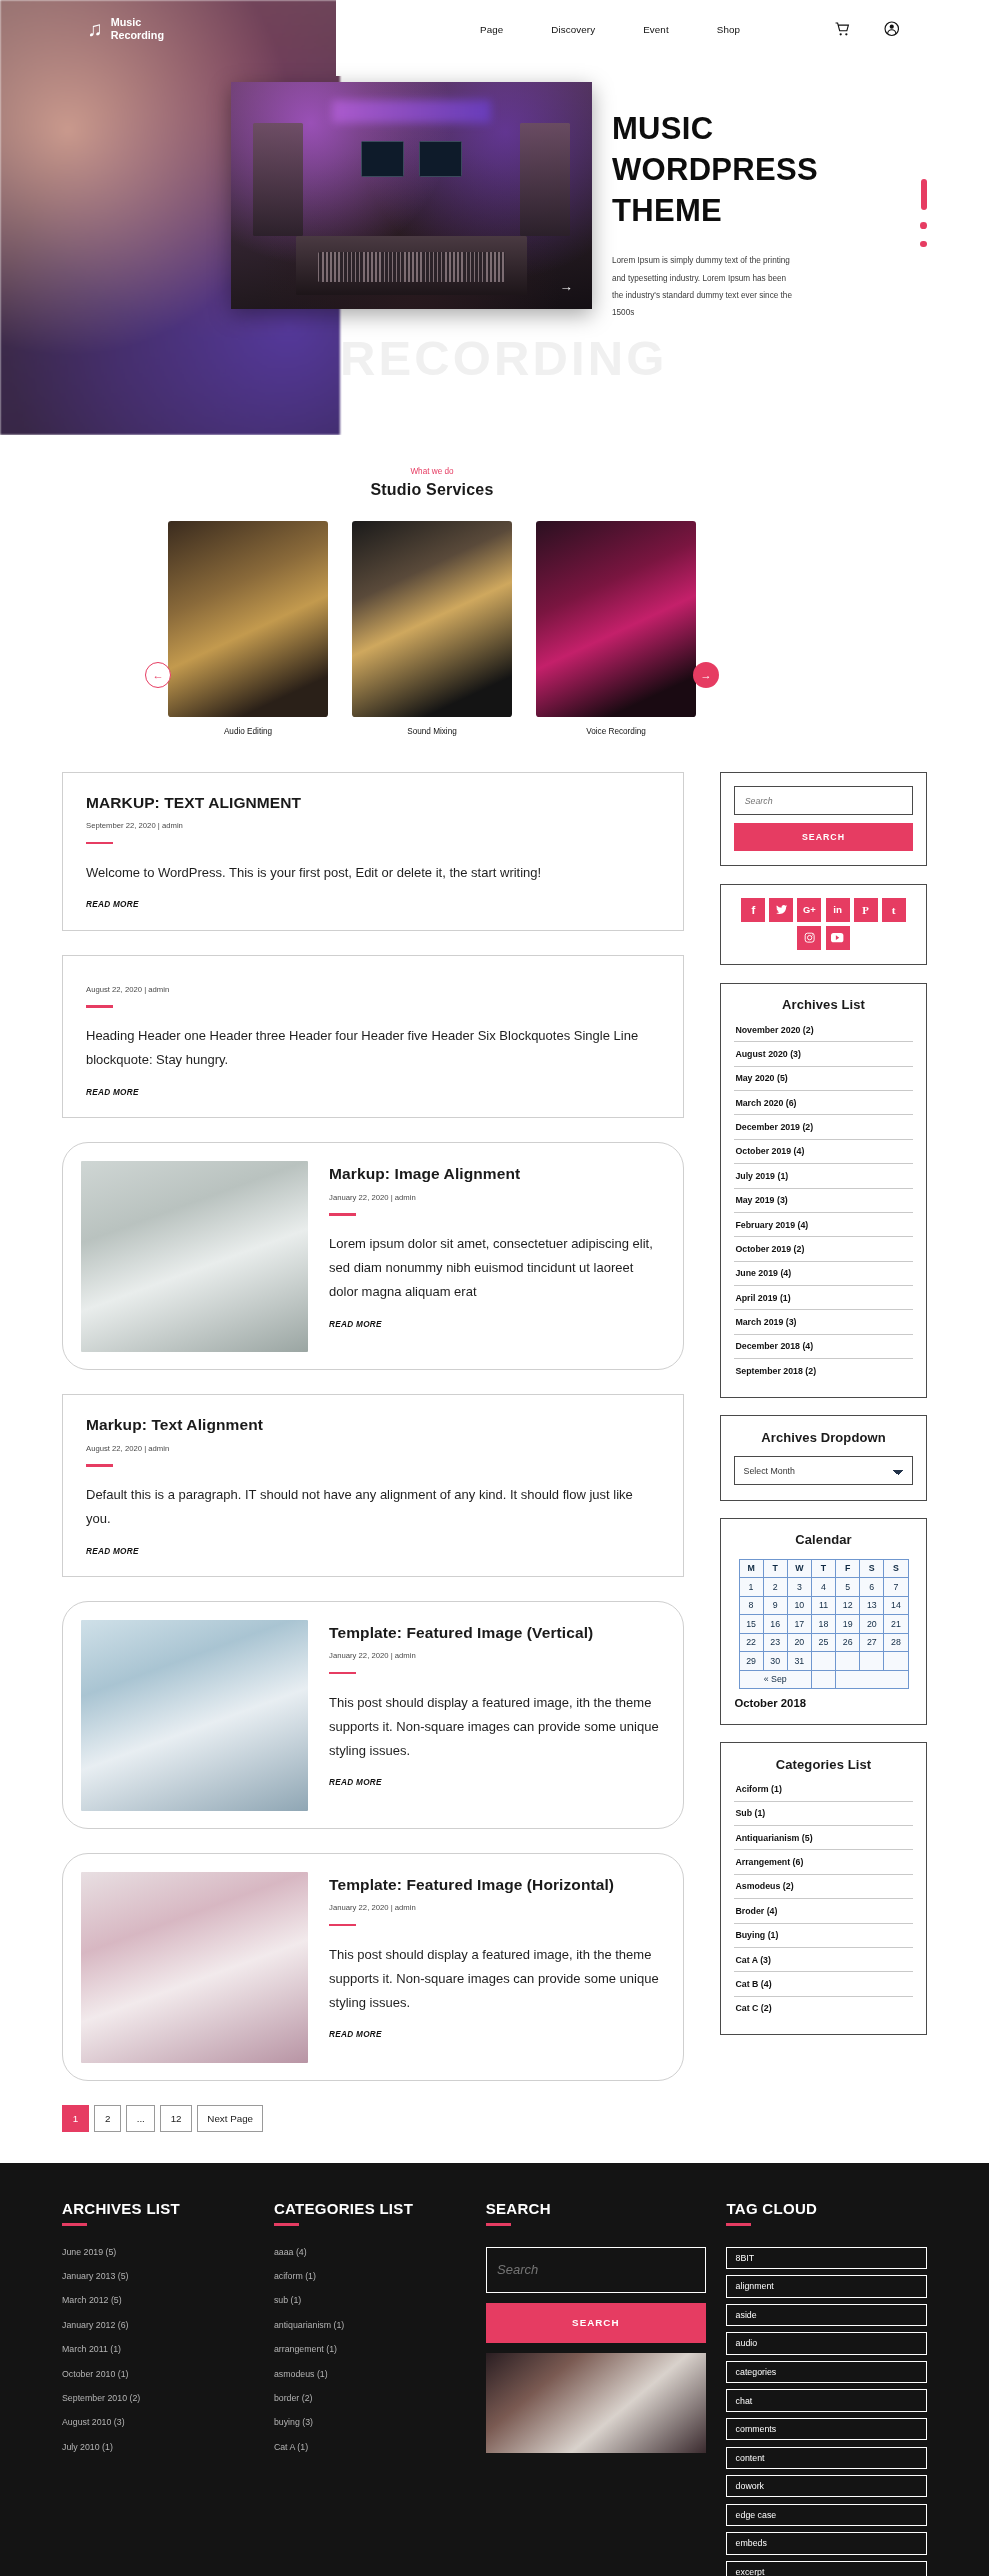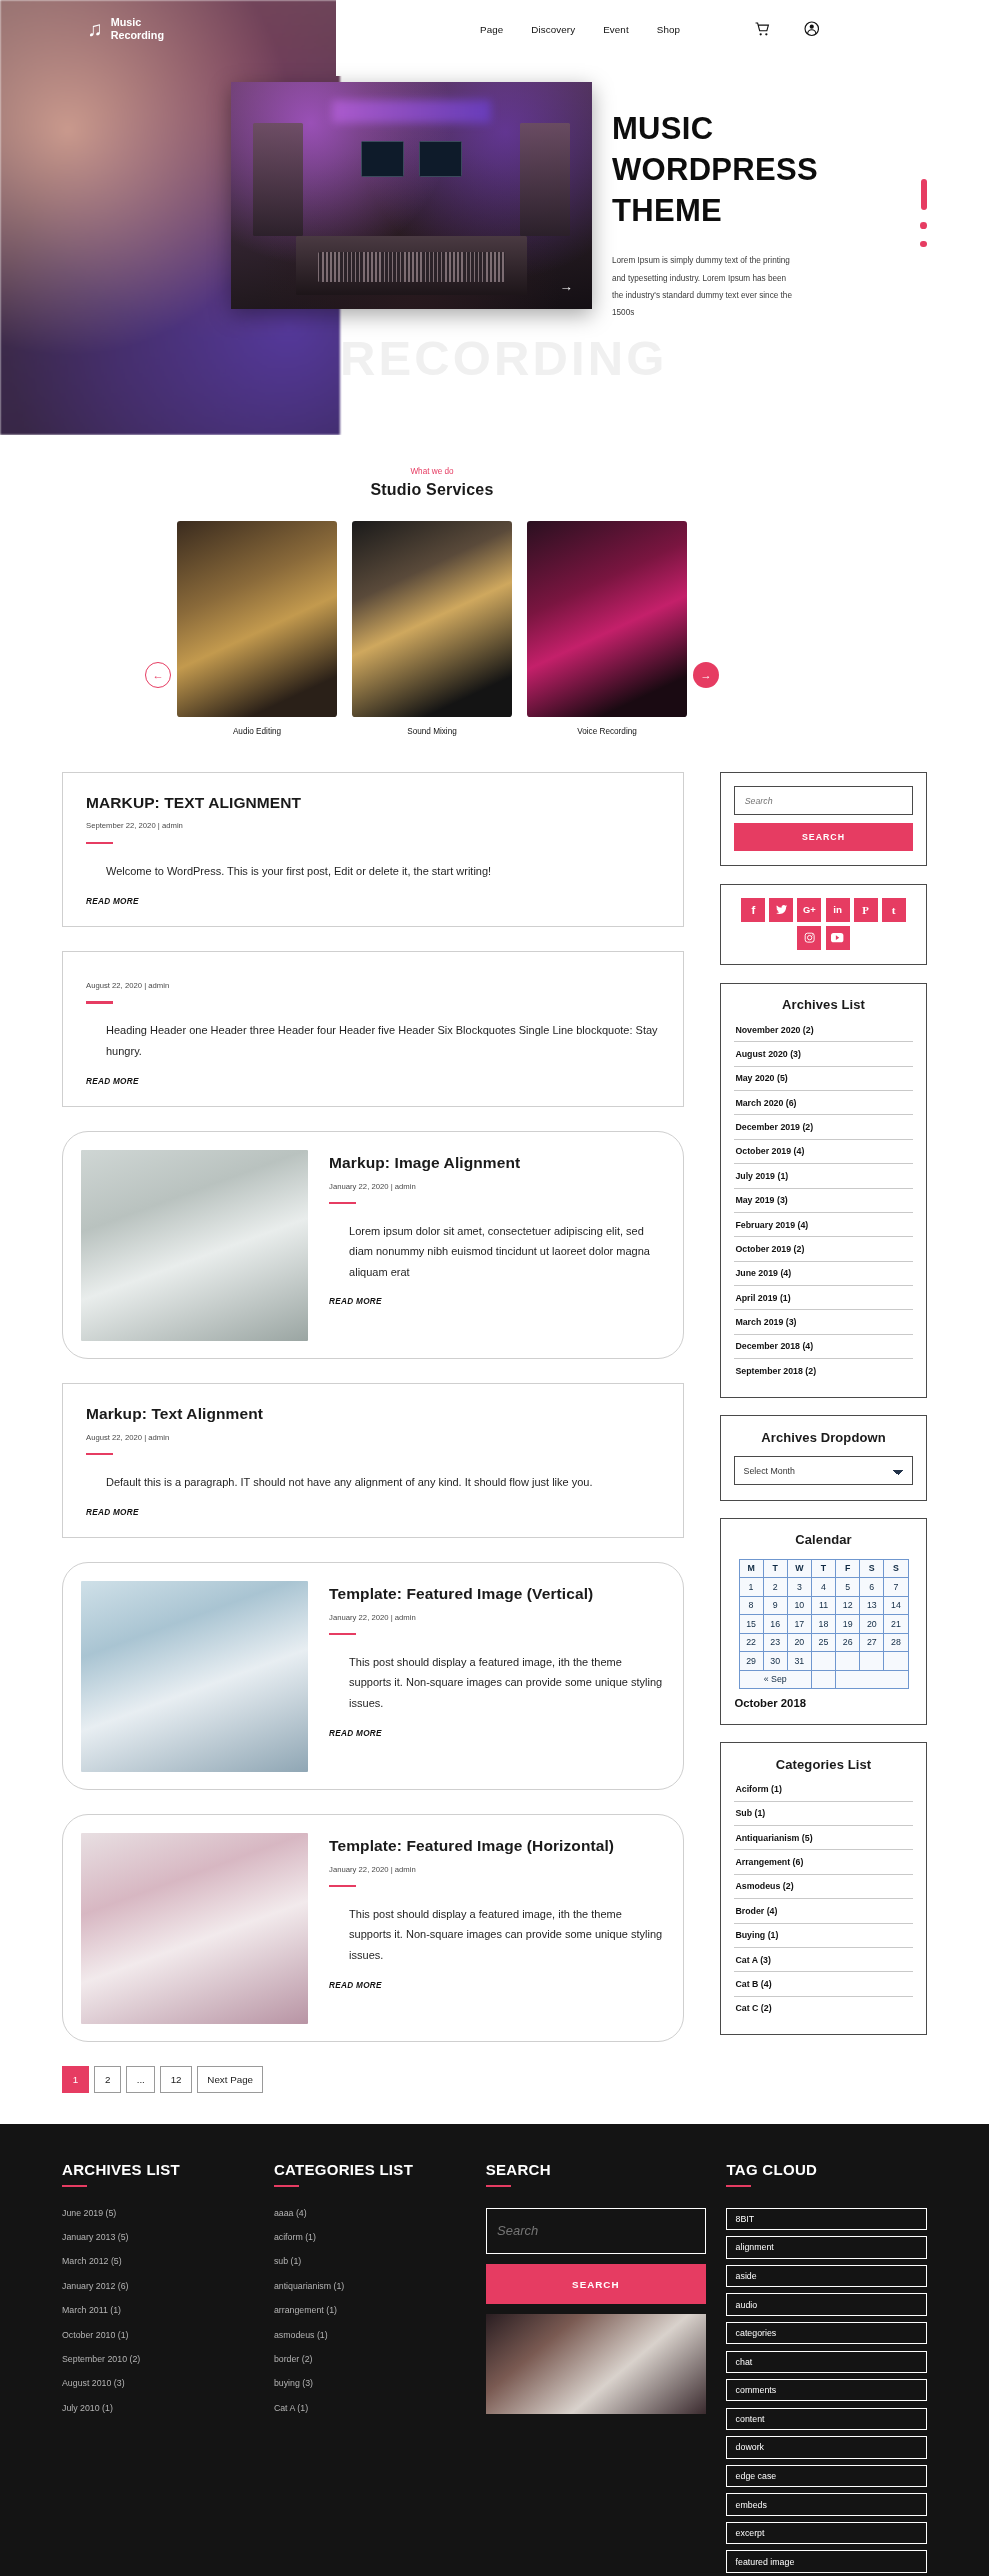--- a/index.html
+++ b/index.html
@@ -53,21 +53,21 @@
     gap: 8.2px;
     padding-left: 87px;
     color: #fff;
   }
   .brand-note { font-size: 20.6px; line-height: 1; }
   .brand-text { font-size: 10.8px; font-weight: 700; line-height: 1.18; }
   .mainnav {
     flex: 1;
     display: flex;
     align-items: center;
-    gap: 28px;
+    gap: 48px;
     padding-left: 140px;
     font-size: 9.8px;
     color: #111;
   }
   .mainnav .nav-link { letter-spacing: 0.1px; }
   .nav-icons { display: flex; align-items: center; gap: 31px; margin-left: 46px; }
   .icon-btn { width: 17.5px; height: 17.5px; display: flex; align-items: center; justify-content: center; color: #111; }
 
   .hero-photo {
     position: absolute;
@@ -138,21 +138,21 @@
     z-index: 2;
   }
 
   
   .services { width: 864px; padding: 32px 0 36px; background: #fff; position: relative; }
   .services .eyebrow { text-align: center; color: #e63c62; font-size: 8.2px; }
   .services h2 { text-align: center; font-size: 16px; font-weight: 800; margin-top: 5.2px; letter-spacing: 0.2px; }
   .service-row {
     display: flex;
     justify-content: center;
-    gap: 15px;
+    gap: 24px;
     margin-top: 21.6px;
   }
   .service-card { width: 160px; }
   .service-img { width: 160px; height: 196px; border-radius: 3.1px; }
   .svc1 { background: linear-gradient(155deg,#3a2b1e 0%, #8a6a3a 35%, #c39a4e 55%, #2a2018 85%); }
   .svc2 { background: linear-gradient(155deg,#1a1a1a 0%, #5a4a3a 30%, #cfa85e 50%, #141414 85%); }
   .svc3 { background: linear-gradient(155deg,#2a1020 0%, #7a1540 35%, #c4206a 55%, #1a0a12 85%); }
   .service-label { text-align: center; font-size: 8.2px; margin-top: 10.3px; color: #111; }
   .svc-nav {
     position: absolute;
@@ -186,21 +186,21 @@
   .post.media { display: flex; gap: 21.6px; padding: 17.5px 20.6px 17.5px 17.5px; border-radius: 26px; }
   .post-thumb { width: 227px; height: 191px; flex: 0 0 227px; border-radius: 1px; }
   .thumb-doctor { background: linear-gradient(160deg,#cfd6d4 0%, #b9c2bf 30%, #e9edec 55%, #9aa5a2 100%); }
   .thumb-nurses { background: linear-gradient(160deg,#cfe0e8 0%, #a9c4d2 28%, #e8eef2 55%, #8fa6b4 100%); }
   .thumb-patient { background: linear-gradient(160deg,#e8dfe2 0%, #d7b7c2 30%, #f2eaec 55%, #b894a4 100%); }
   .post-body { flex: 1; padding-top: 3.1px; }
   .post h3 { font-size: 15.5px; font-weight: 800; line-height: 1.25; letter-spacing: 0.1px; }
   .post h3.upper { text-transform: uppercase; }
   .post-meta { font-size: 7.7px; color: #4a4a4a; margin-top: 9.3px; }
   .post-rule { width: 27px; height: 2.6px; background: #e63c62; margin-top: 11.3px; }
-  .post-excerpt { font-size: 11px; line-height: 1.85; color: #1f1f1f; margin-top: 16.5px; margin-left: 20px; }
+  .post-excerpt { font-size: 13px; line-height: 1.85; color: #1f1f1f; margin-top: 16.5px; }
   .read-more { display: inline-block; margin-top: 15.5px; font-size: 8.2px; font-weight: 700; font-style: italic; letter-spacing: 0.3px; color: #111; }
 
   .pagination { display: flex; gap: 5.2px; margin-top: 4.1px; }
   .page-btn {
     min-width: 27px; height: 27px;
     border: 0.5px solid #9a9a9a;
     display: flex; align-items: center; justify-content: center;
     font-size: 9.8px; color: #222; background: #fff;
     padding: 0 9.3px;
   }

